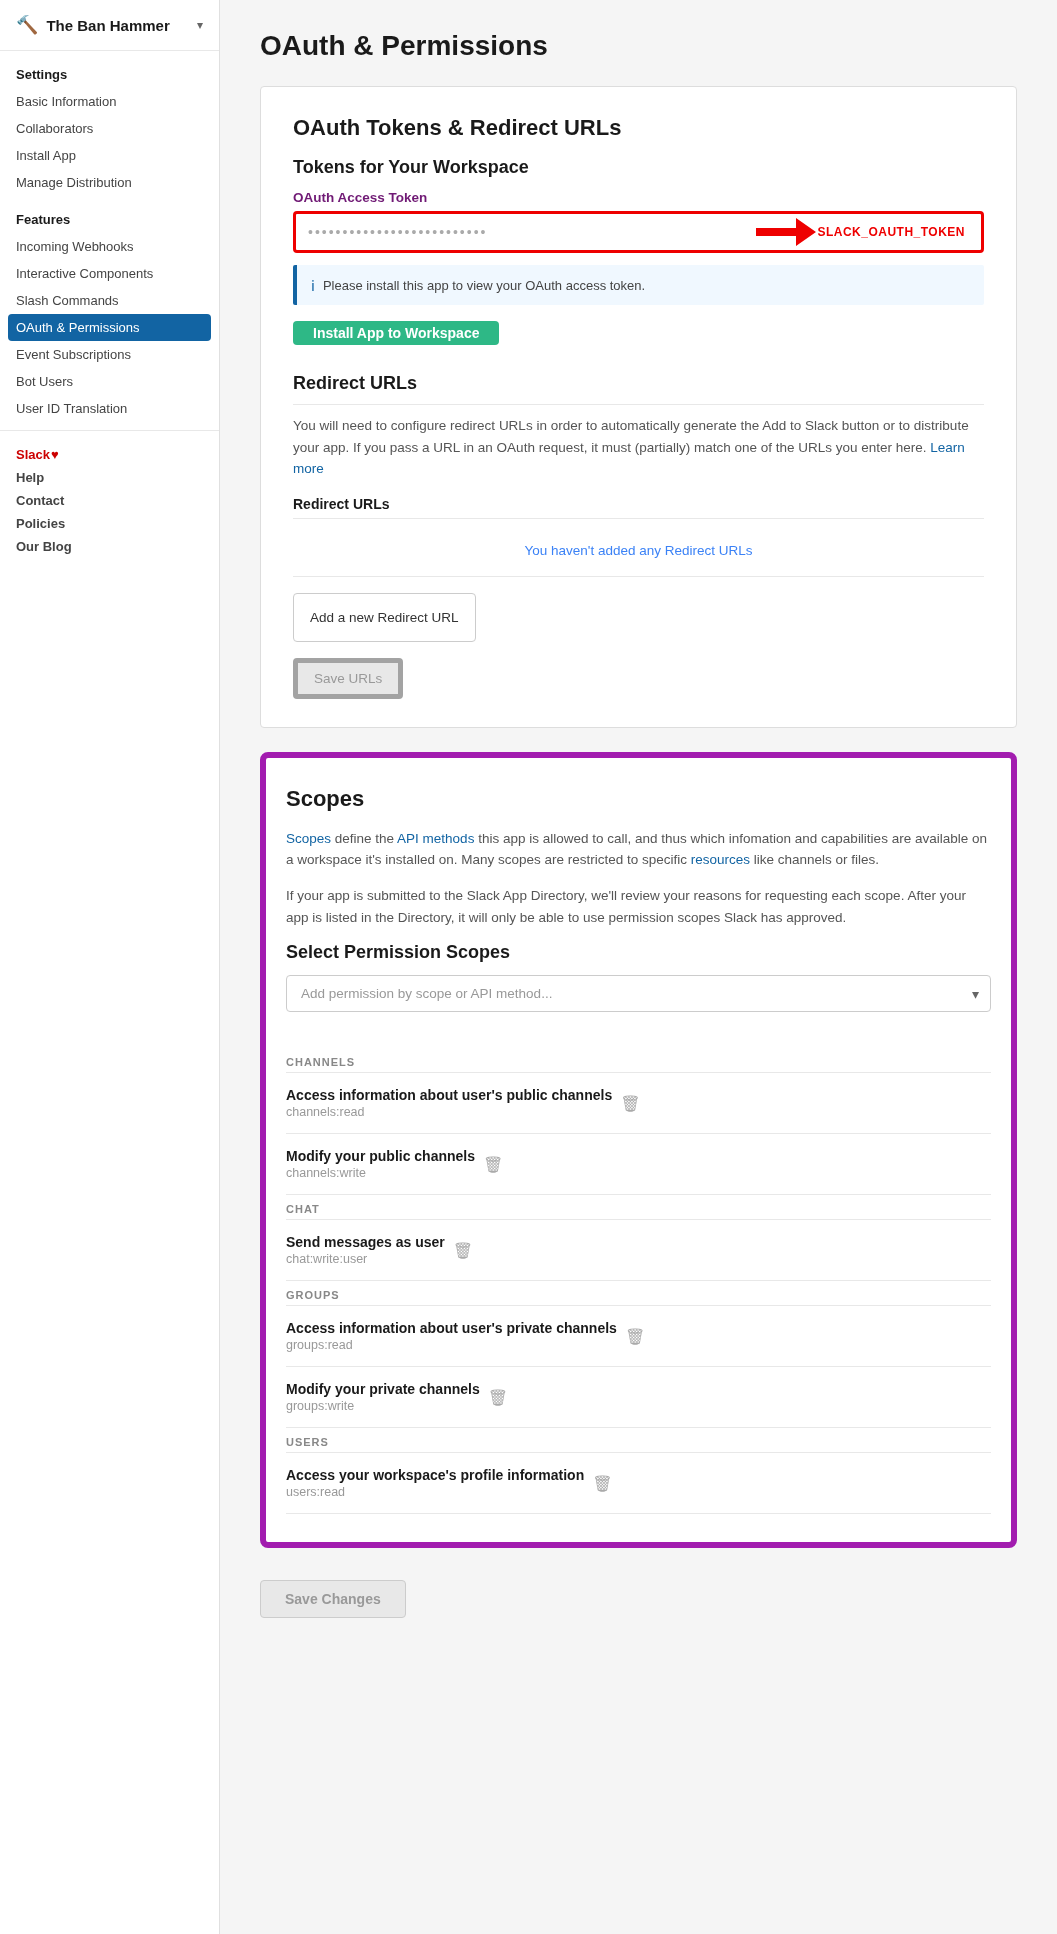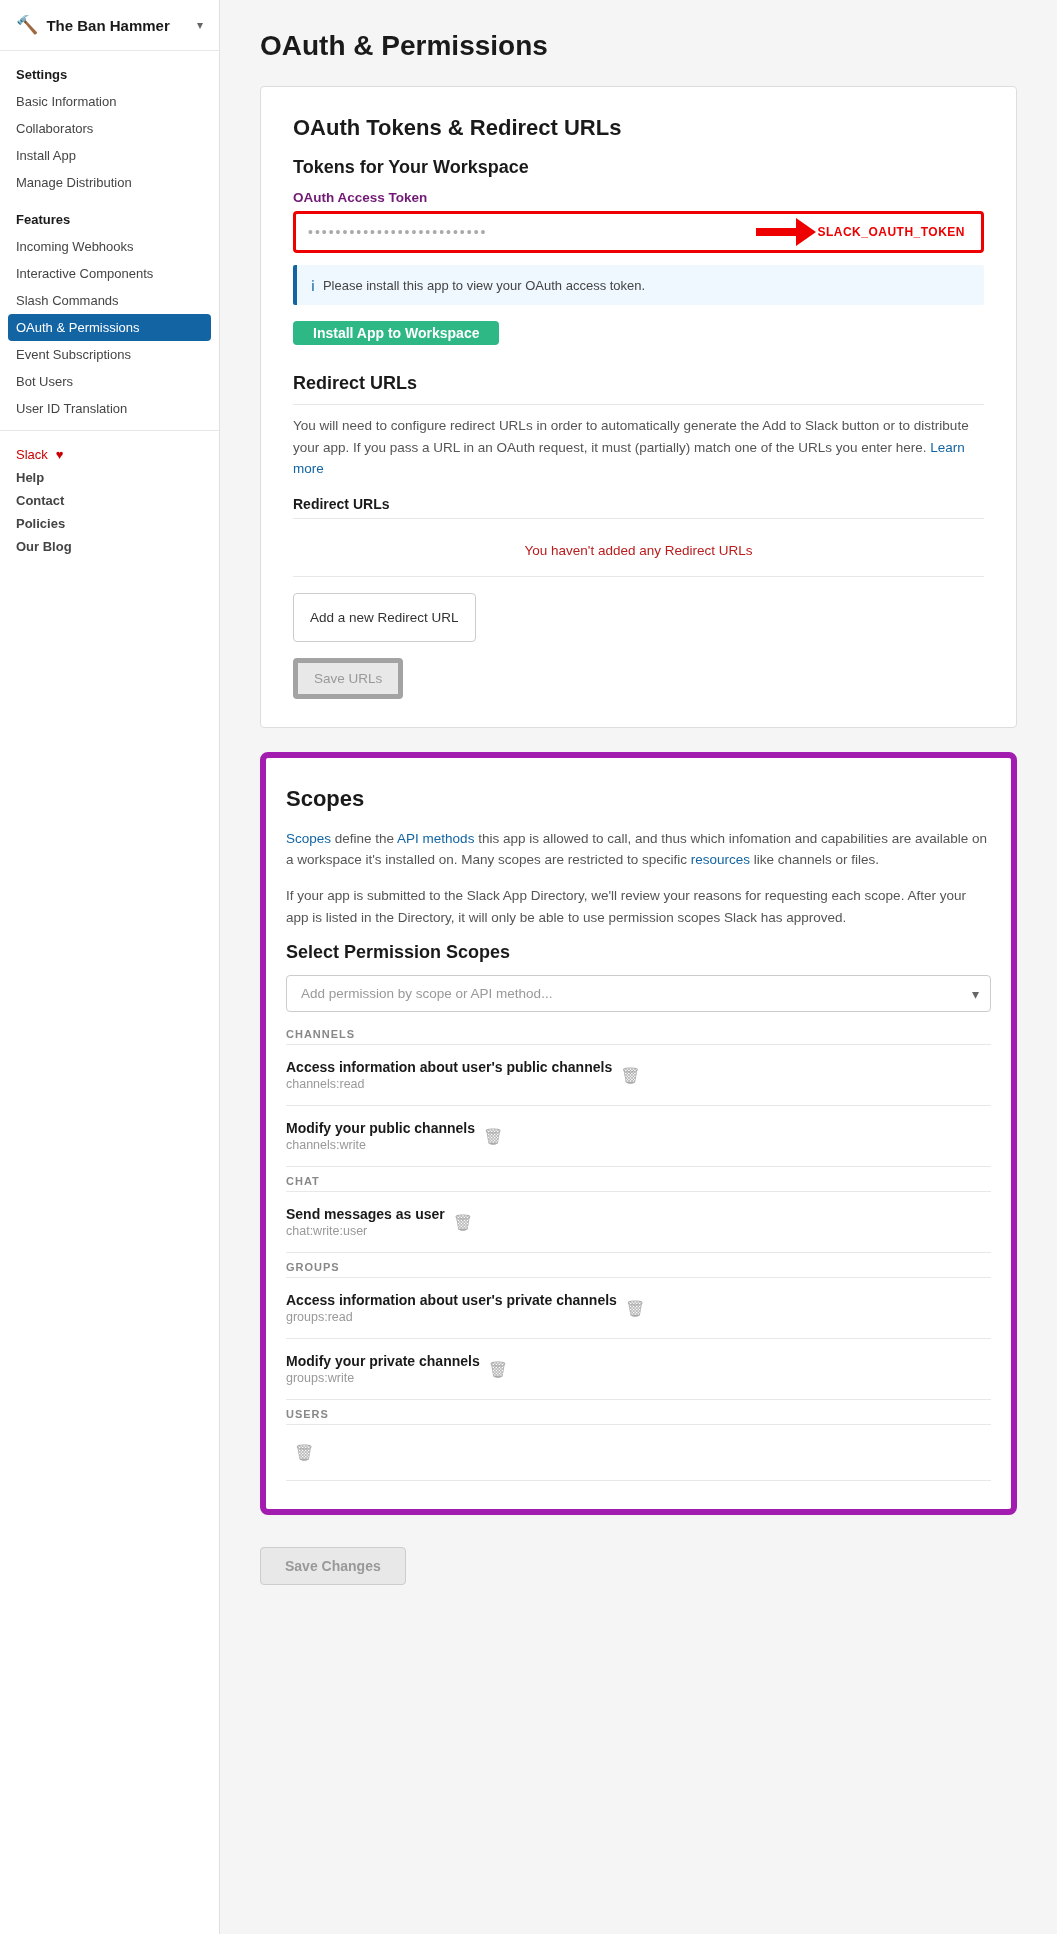--- a/index.html
+++ b/index.html
@@ -60,26 +60,26 @@
       margin: 0 8px;
       padding: 6px 8px;
     }
     .sidebar-divider {
       border: none;
       border-top: 1px solid #e8e8e8;
       margin: 8px 0;
     }
     .sidebar-slack-label {
       color: #cc0000;
-      font-weight: 400;
+      font-weight: 700;
       font-size: 13px;
       padding: 8px 16px 4px 16px;
       display: flex;
       align-items: center;
-      gap: 8px;
+      gap: 1px;
     }
     .sidebar-footer-item {
       display: block;
       padding: 4px 16px;
       color: #444;
       font-size: 13px;
       cursor: pointer;
       font-weight: bold;
     }
 
@@ -228,21 +228,21 @@
     .redirect-urls-label {
       font-weight: 700;
       font-size: 14px;
       color: #1a1a1a;
       margin-bottom: 6px;
       border-bottom: 1px solid #e8e8e8;
       padding-bottom: 6px;
     }
     .redirect-empty {
       text-align: center;
-      color: #b91c1c;
+      color: #3b82f6;
       font-size: 13.5px;
       padding: 18px 0;
       border-bottom: 1px solid #e8e8e8;
       margin-bottom: 16px;
     }
     .redirect-actions {
       display: flex;
       gap: 12px;
       align-items: center;
       margin-top: 12px;
@@ -259,21 +259,21 @@
     .scopes-description {
       font-size: 13.5px;
       color: #555;
       line-height: 1.6;
       margin-bottom: 14px;
     }
     .scopes-description a { color: #1264a3; text-decoration: none; }
 
     .scope-select-wrapper {
       position: relative;
-      margin-bottom: 8px;
+      margin-bottom: 36px;
     }
     .scope-select {
       width: 100%;
       padding: 10px 14px;
       font-size: 13.5px;
       border: 1px solid #ccc;
       border-radius: 4px;
       color: #999;
       appearance: none;
       cursor: pointer;
@@ -479,20 +479,24 @@
       <div class="scope-row">
         <div class="scope-info">
           <div class="scope-name">Modify your private channels</div>
           <div class="scope-key">groups:write</div>
         </div>
         <span class="scope-delete">🗑</span>
       </div>
 
       <div class="scope-category">USERS</div>
       <div class="scope-row">
+        <div class="scope-info">
+          <div class="scope-name">Access your workspace's profile information</div>
+          <div class="scope-key">users:read</div>
+        </div>
         <span class="scope-delete">🗑</span>
       </div>
 
     </div>
   </div>
 
   <button class="save-changes-btn">Save Changes</button>
 
 </div>
 

